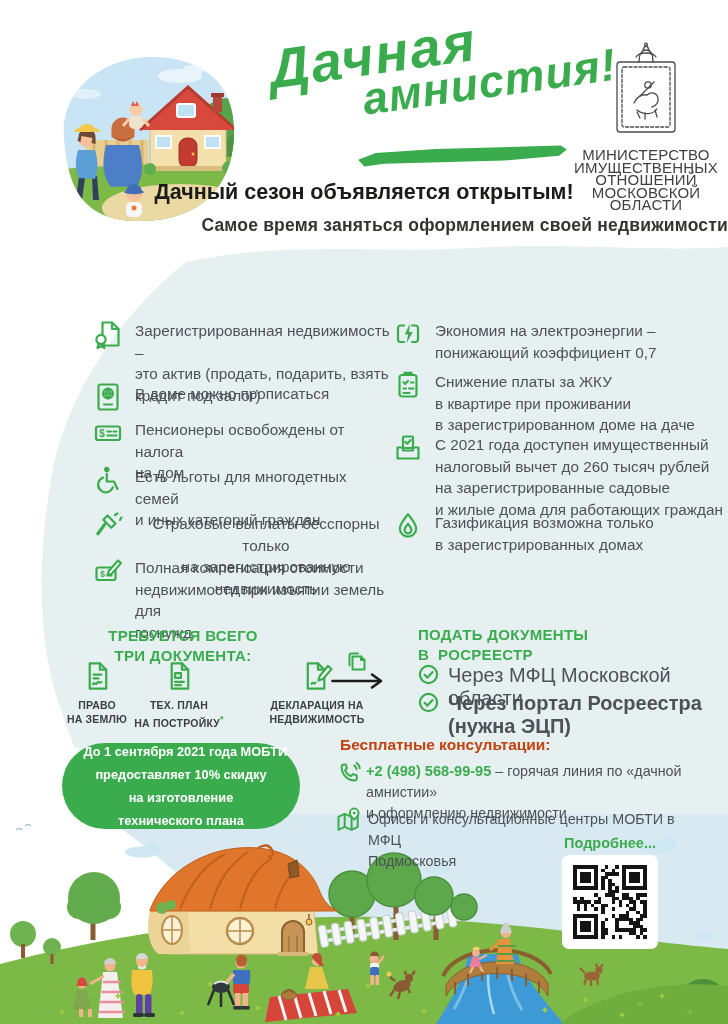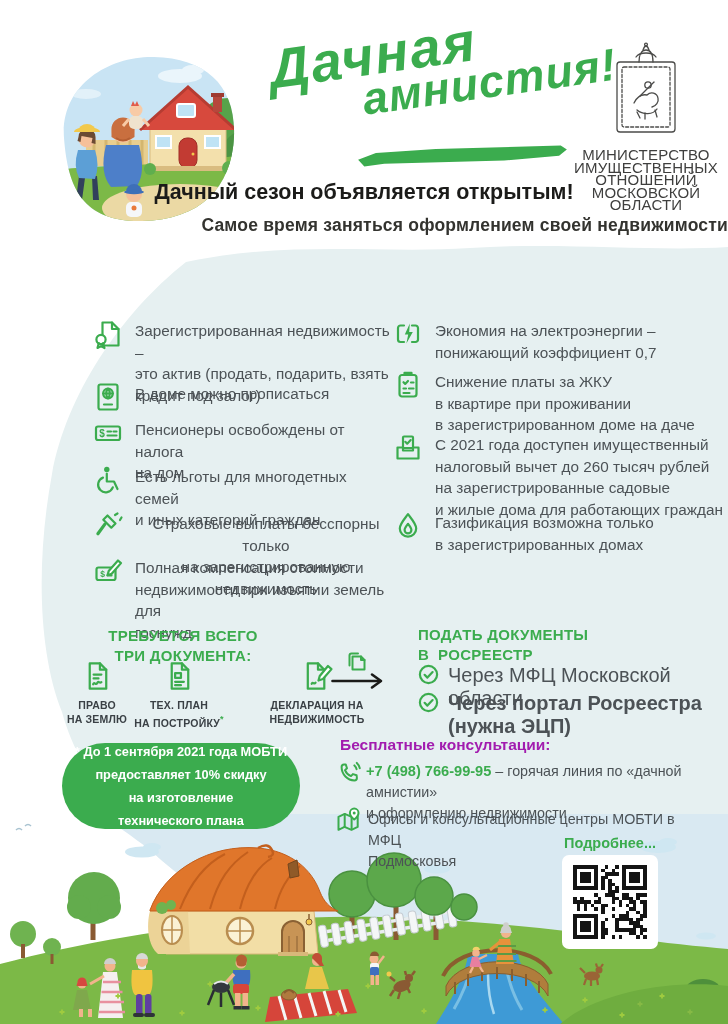--- a/index.html
+++ b/index.html
@@ -37,21 +37,21 @@
   .doc-label{margin-top:6px;font-size:10.5px;font-weight:800;line-height:13.5px;color:#3A4045;letter-spacing:.2px;}
   .ast{color:#3BAC4E;font-size:9px;vertical-align:super;font-weight:800;}
 
   .opt{display:flex;gap:9px;align-items:flex-start;}
   .opt-text{margin:0;font-size:20px;color:#4C5256;}
 
   .badge{left:62px;top:743px;width:238px;height:86px;border-radius:43px;background:#3BAC4E;
          display:flex;align-items:center;justify-content:center;text-align:center;
          color:#fff;font-size:12.8px;font-weight:800;line-height:23px;}
 
-  .consult-h{left:340px;top:736px;font-size:15.5px;font-weight:800;color:#a21caf;}
+  .consult-h{left:340px;top:736px;font-size:15.5px;font-weight:800;color:#c2410c;}
   .consult-txt{font-size:14.3px;line-height:21px;color:#4C5256;}
   .phone-num{color:#3BAC4E;font-weight:800;font-size:14.6px;cursor:pointer;}
   .more{left:556px;top:835px;width:100px;text-align:right;color:#3BAC4E;font-size:14.5px;font-weight:700;cursor:pointer;}
 
   .qr-panel{left:562px;top:855px;width:96px;height:94px;background:#fff;border-radius:7px;
             display:flex;align-items:center;justify-content:center;}
 </style>
 </head>
 <body>
 
@@ -494,21 +494,21 @@
 технического плана</div>
 
   <div class="abs z2 consult-h">Бесплатные консультации:</div>
   <span class="abs z2" style="left:336px;top:760px;">
     <svg class="ic" width="26" height="26" viewBox="0 0 26 26" style="stroke-width:2">
         <path d="M9.8 4.6l1.2 3.6-2 1.9c1.1 2.9 3.1 4.9 6 6l1.9-2 3.7 1.2.3 2.7c0 1.4-1.1 2.4-2.5 2.4C11.5 20.4 5.6 14.5 5.6 7.1c0-1.4 1-2.5 2.4-2.5z"></path>
         <path d="M18.4 5.4a6.5 6.5 0 0 1 2.2 3.8M20.8 2.9a10 10 0 0 1 3 5.3"></path>
       </svg>
   </span>
   <div class="abs z2 consult-txt" style="left:366px;top:761px;width:330px;">
-    <span class="phone-num">+7 (498) 766-99-95</span><span class="pre"> – горячая линия по «дачной амнистии»
+    <span class="phone-num">+2 (498) 568-99-95</span><span class="pre"> – горячая линия по «дачной амнистии»
 и оформлению недвижимости</span>
   </div>
   <span class="abs z2" style="left:334px;top:806px;">
     <svg class="ic" width="28" height="28" viewBox="0 0 28 28" style="stroke-width:2">
         <path d="M4.5 10.8l6.2-2.9 7 2.9 6-2.9V20.9l-6.2 2.9-7-2.9-6 2.9z"></path>
         <path d="M10.7 8v13M17.6 10.8v12.5"></path>
         <path d="M20.2 2.6a4.3 4.3 0 0 1 4.3 4.3c0 2.9-4.3 6.6-4.3 6.6s-4.3-3.7-4.3-6.6a4.3 4.3 0 0 1 4.3-4.3z" fill="#fff"></path>
         <circle cx="20.2" cy="6.9" r="1.5" fill="#3BAC4E" stroke="none"></circle>
       </svg>
   </span>

